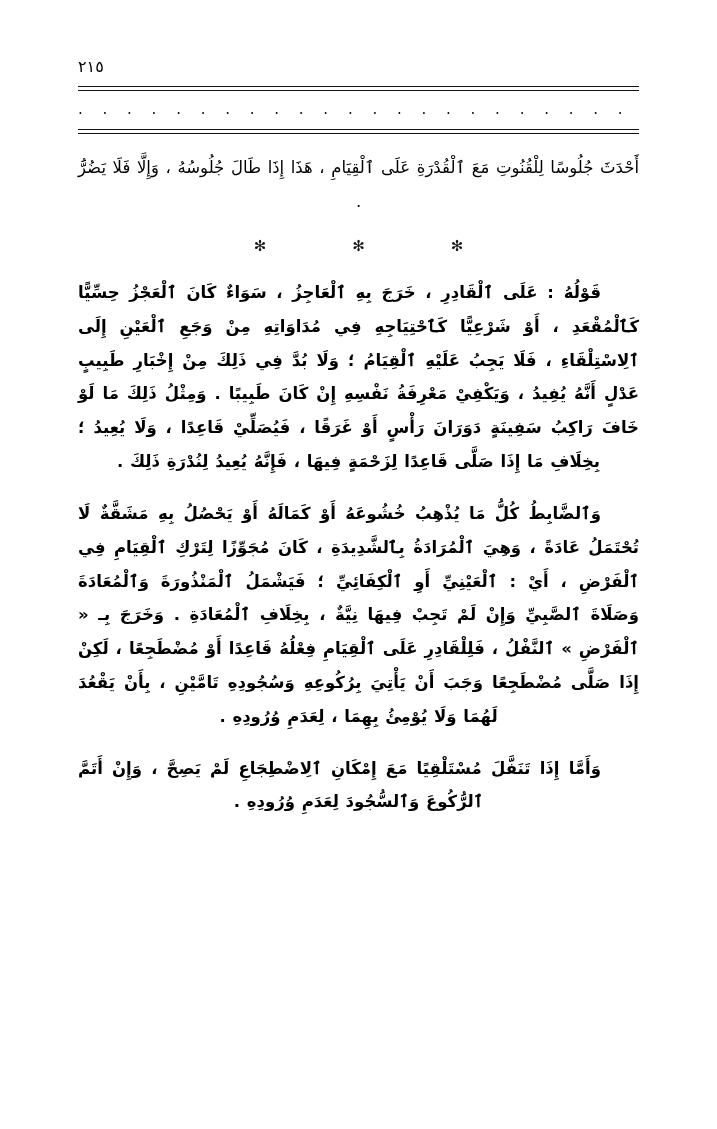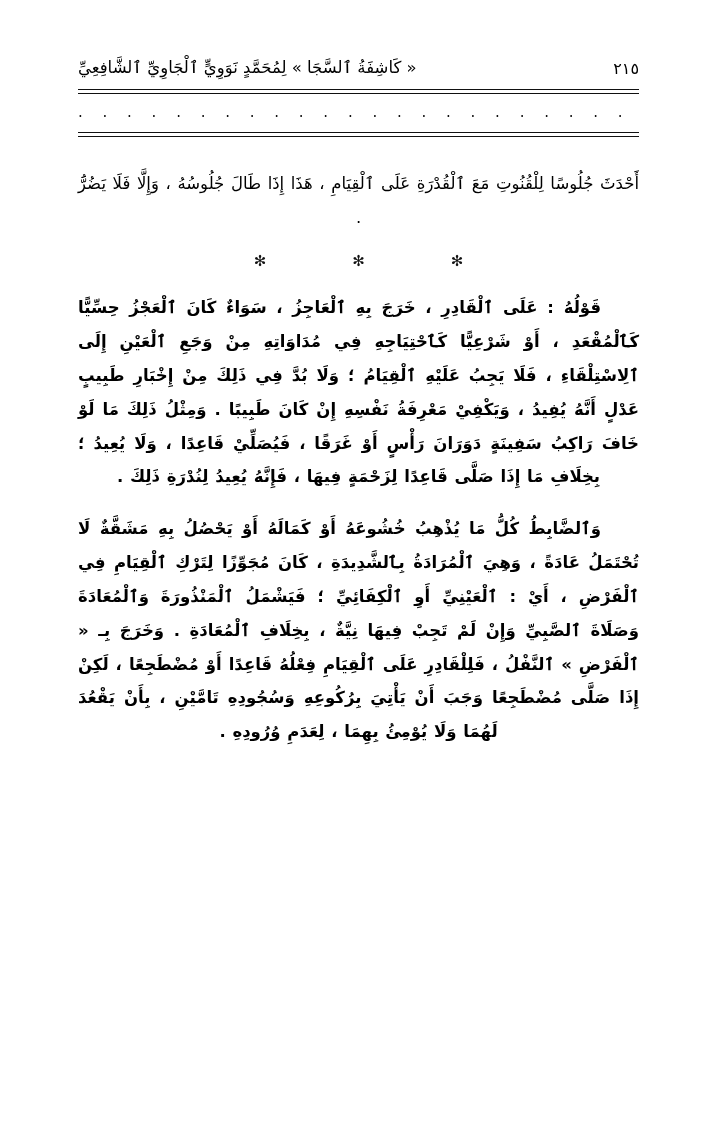--- a/index.html
+++ b/index.html
@@ -60,21 +60,21 @@
     font-size: 15px;
     letter-spacing: 7.5px;
     color: #111;
     padding: 9px 0 9px 0;
     direction: ltr;
     white-space: nowrap;
     overflow: hidden;
   }
   
   .body {
-    margin-top: 30px;
+    margin-top: 17px;
     direction: rtl;
     text-align: justify;
     text-align-last: center;
   }
   p.para {
     font-size: 16.5px;
     line-height: 2.05;
     margin: 0 0 0 0;
     text-align: justify;
     text-justify: inter-word;
@@ -103,21 +103,20 @@
     display: inline-block;
   }
 </style>
 </head>
 <body>
 
 <div class="page">
   <div class="content">
 
     <div class="header">
-      <div class="header-title">« كَاشِفَةُ ٱلسَّجَا » لِمُحَمَّدٍ نَوَوِيٍّ ٱلْجَاوِيِّ ٱلشَّافِعِيِّ</div>
       <div class="page-number">٢١٥</div>
     </div>
 
     <hr class="rule">
     <hr class="rule thin">
 
     <div class="dotted-row">. . . . . . . . . . . . . . . . . . . . . . . . . . . . . . . . . . . . . . . . . .</div>
 
     <hr class="rule">
     <hr class="rule thin">
@@ -129,16 +128,17 @@
       <div class="ornament">
         <span>✻</span>
         <span>✻</span>
         <span>✻</span>
       </div>
 
       <p class="para indent last-center">قَوْلُهُ : عَلَى ٱلْقَادِرِ ، خَرَجَ بِهِ ٱلْعَاجِزُ ، سَوَاءٌ كَانَ ٱلْعَجْزُ حِسِّيًّا كَٱلْمُقْعَدِ ، أَوْ شَرْعِيًّا كَٱحْتِيَاجِهِ فِي مُدَاوَاتِهِ مِنْ وَجَعِ ٱلْعَيْنِ إِلَى ٱلِاسْتِلْقَاءِ ، فَلَا يَجِبُ عَلَيْهِ ٱلْقِيَامُ ؛ وَلَا بُدَّ فِي ذَلِكَ مِنْ إِخْبَارِ طَبِيبٍ عَدْلٍ أَنَّهُ يُفِيدُ ، وَيَكْفِيْ مَعْرِفَةُ نَفْسِهِ إِنْ كَانَ طَبِيبًا . وَمِثْلُ ذَلِكَ مَا لَوْ خَافَ رَاكِبُ سَفِينَةٍ دَوَرَانَ رَأْسٍ أَوْ غَرَقًا ، فَيُصَلِّيْ قَاعِدًا ، وَلَا يُعِيدُ ؛ بِخِلَافِ مَا إِذَا صَلَّى قَاعِدًا لِزَحْمَةٍ فِيهَا ، فَإِنَّهُ يُعِيدُ لِنُدْرَةِ ذَلِكَ .</p>
 
       <p class="para indent last-center">وَٱلضَّابِطُ كُلُّ مَا يُذْهِبُ خُشُوعَهُ أَوْ كَمَالَهُ أَوْ يَحْصُلُ بِهِ مَشَقَّةٌ لَا تُحْتَمَلُ عَادَةً ، وَهِيَ ٱلْمُرَادَةُ بِٱلشَّدِيدَةِ ، كَانَ مُجَوِّزًا لِتَرْكِ ٱلْقِيَامِ فِي ٱلْفَرْضِ ، أَيْ : ٱلْعَيْنِيِّ أَوِ ٱلْكِفَائِيِّ ؛ فَيَشْمَلُ ٱلْمَنْذُورَةَ وَٱلْمُعَادَةَ وَصَلَاةَ ٱلصَّبِيِّ وَإِنْ لَمْ تَجِبْ فِيهَا نِيَّةٌ ، بِخِلَافِ ٱلْمُعَادَةِ . وَخَرَجَ بِـ « ٱلْفَرْضِ » ٱلنَّفْلُ ، فَلِلْقَادِرِ عَلَى ٱلْقِيَامِ فِعْلُهُ قَاعِدًا أَوْ مُضْطَجِعًا ، لَكِنْ إِذَا صَلَّى مُضْطَجِعًا وَجَبَ أَنْ يَأْتِيَ بِرُكُوعِهِ وَسُجُودِهِ تَامَّيْنِ ، بِأَنْ يَقْعُدَ لَهُمَا وَلَا يُوْمِئُ بِهِمَا ، لِعَدَمِ وُرُودِهِ .</p>
 
+      <p class="para indent last-center">وَأَمَّا إِذَا تَنَفَّلَ مُسْتَلْقِيًا مَعَ إِمْكَانِ ٱلِاضْطِجَاعِ لَمْ يَصِحَّ ، وَإِنْ أَتَمَّ ٱلرُّكُوعَ وَٱلسُّجُودَ لِعَدَمِ وُرُودِهِ .</p>
 
     </div>
   </div>
 </div>
 
 </body></html>

